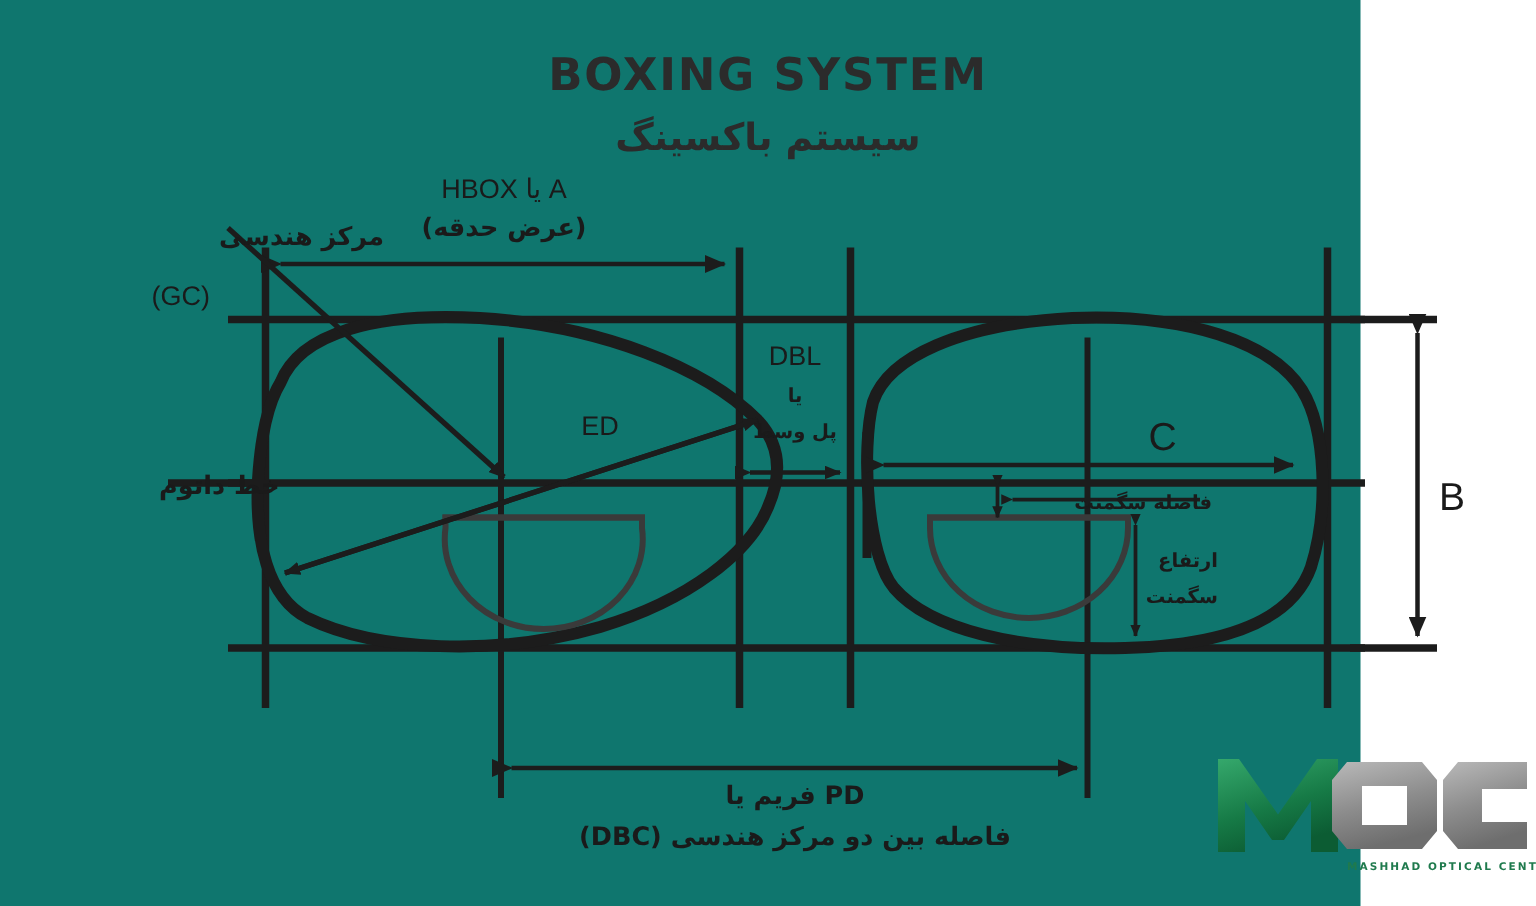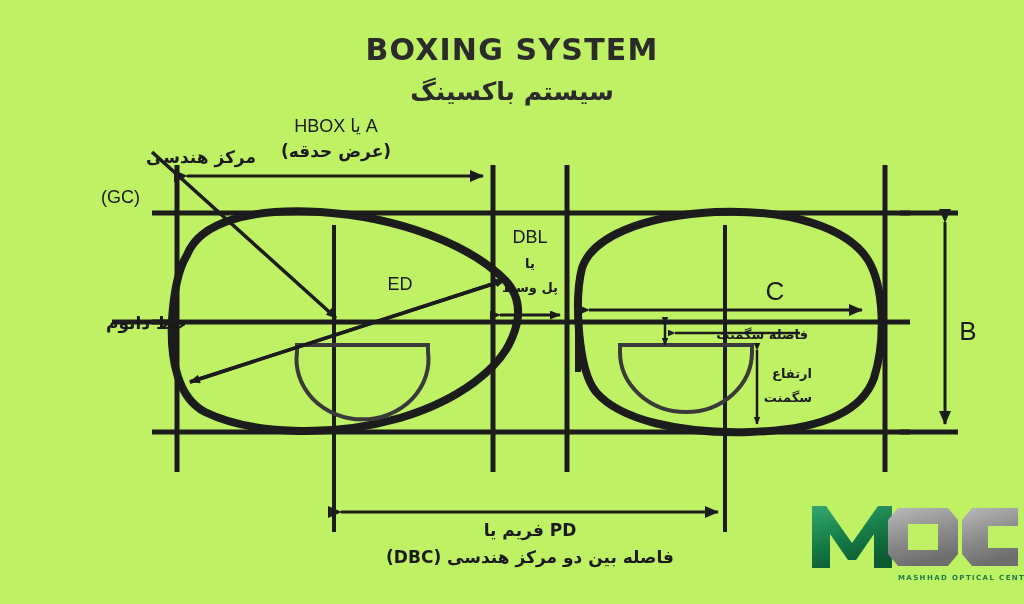--- a/index.html
+++ b/index.html
@@ -10,23 +10,23 @@
   body {
     width: 1024px;
     height: 604px;
     position: relative;
     overflow: hidden;
     font-family: "Liberation Sans", "DejaVu Sans", sans-serif;
   }
   #root {
     position: absolute;
     left: 0; top: 0;
-    width: 1024px;
+    width: 907px;
     height: 604px;
-    background: #bef264;
+    background: #0f766e;
   }
   svg#diagram {
     position: absolute;
     left: 0; top: 0;
     width: 1024px;
     height: 604px;
     display: block;
   }
   .ttl-en {
     font-family: "DejaVu Sans", "Liberation Sans", sans-serif;

